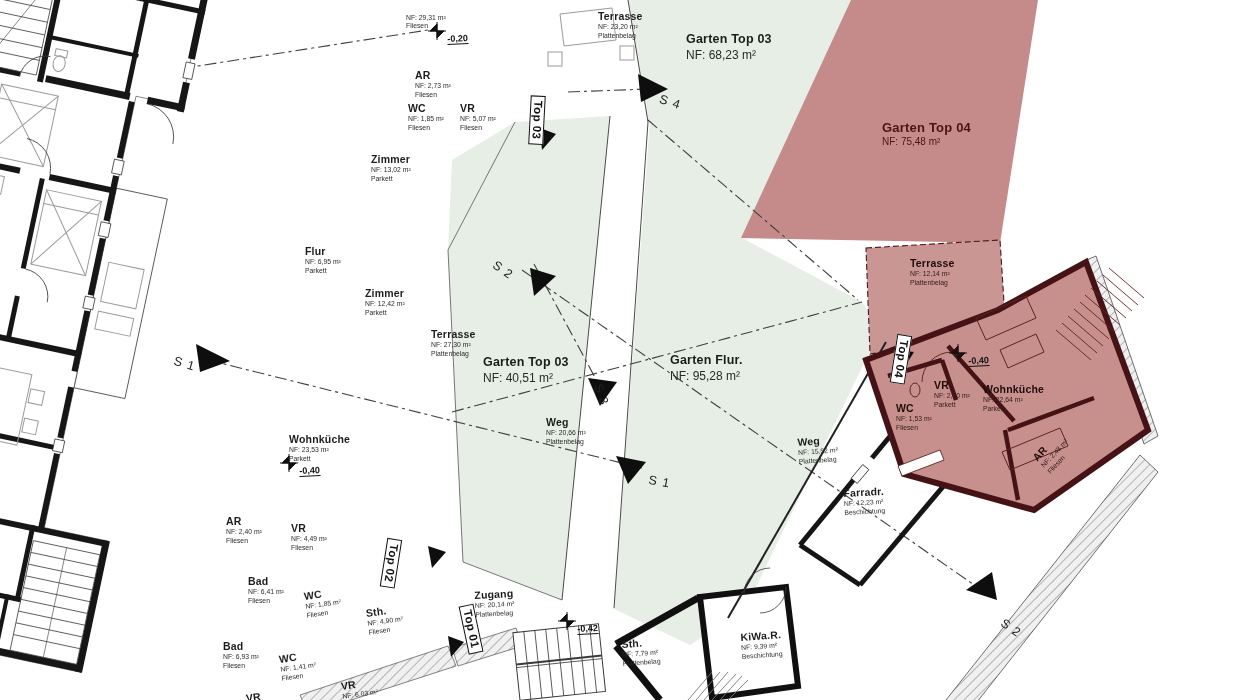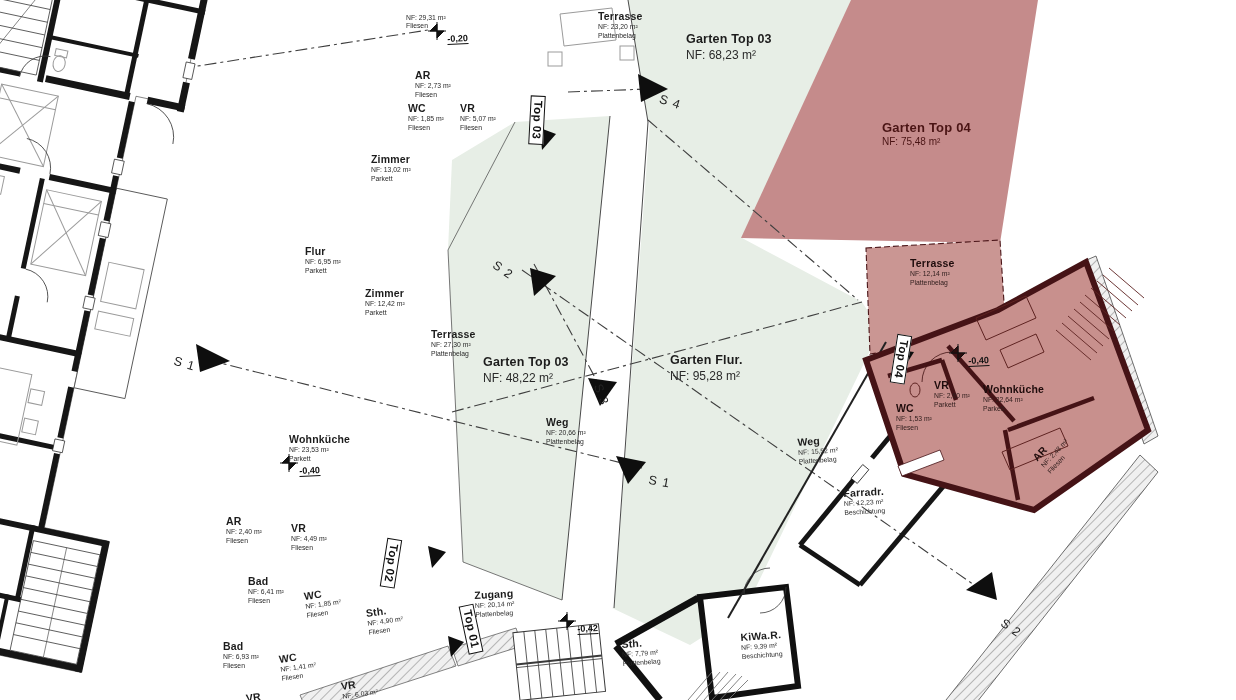--- a/index.html
+++ b/index.html
@@ -407,21 +407,21 @@
         <span class="ln">NF: 15,52 m²</span>
         <span class="ln">Plattenbelag</span>
       </div>
       <div class="lbl room" style="left: 843px; top: 475px; transform: rotate(-3deg);">
         <span class="nm">Farradr.</span>
         <span class="ln">NF: 12,23 m²</span>
         <span class="ln">Beschichtung</span>
       </div>
       <div class="lbl garden" style="left: 483px; top: 343px; transform: rotate(0deg);">
         <span class="nm">Garten Top 03</span>
-        <span class="ln">NF: 48,22 m²</span>
+        <span class="ln">NF: 40,51 m²</span>
       </div>
       <div class="lbl room" style="left: 546px; top: 404px; transform: rotate(0deg);">
         <span class="nm">Weg</span>
         <span class="ln">NF: 20,66 m²</span>
         <span class="ln">Plattenbelag</span>
       </div>
       <div class="lbl garden" style="left: 670px; top: 341px; transform: rotate(0deg);">
         <span class="nm">Garten Flur.</span>
         <span class="ln">NF: 95,28 m²</span>
       </div>

